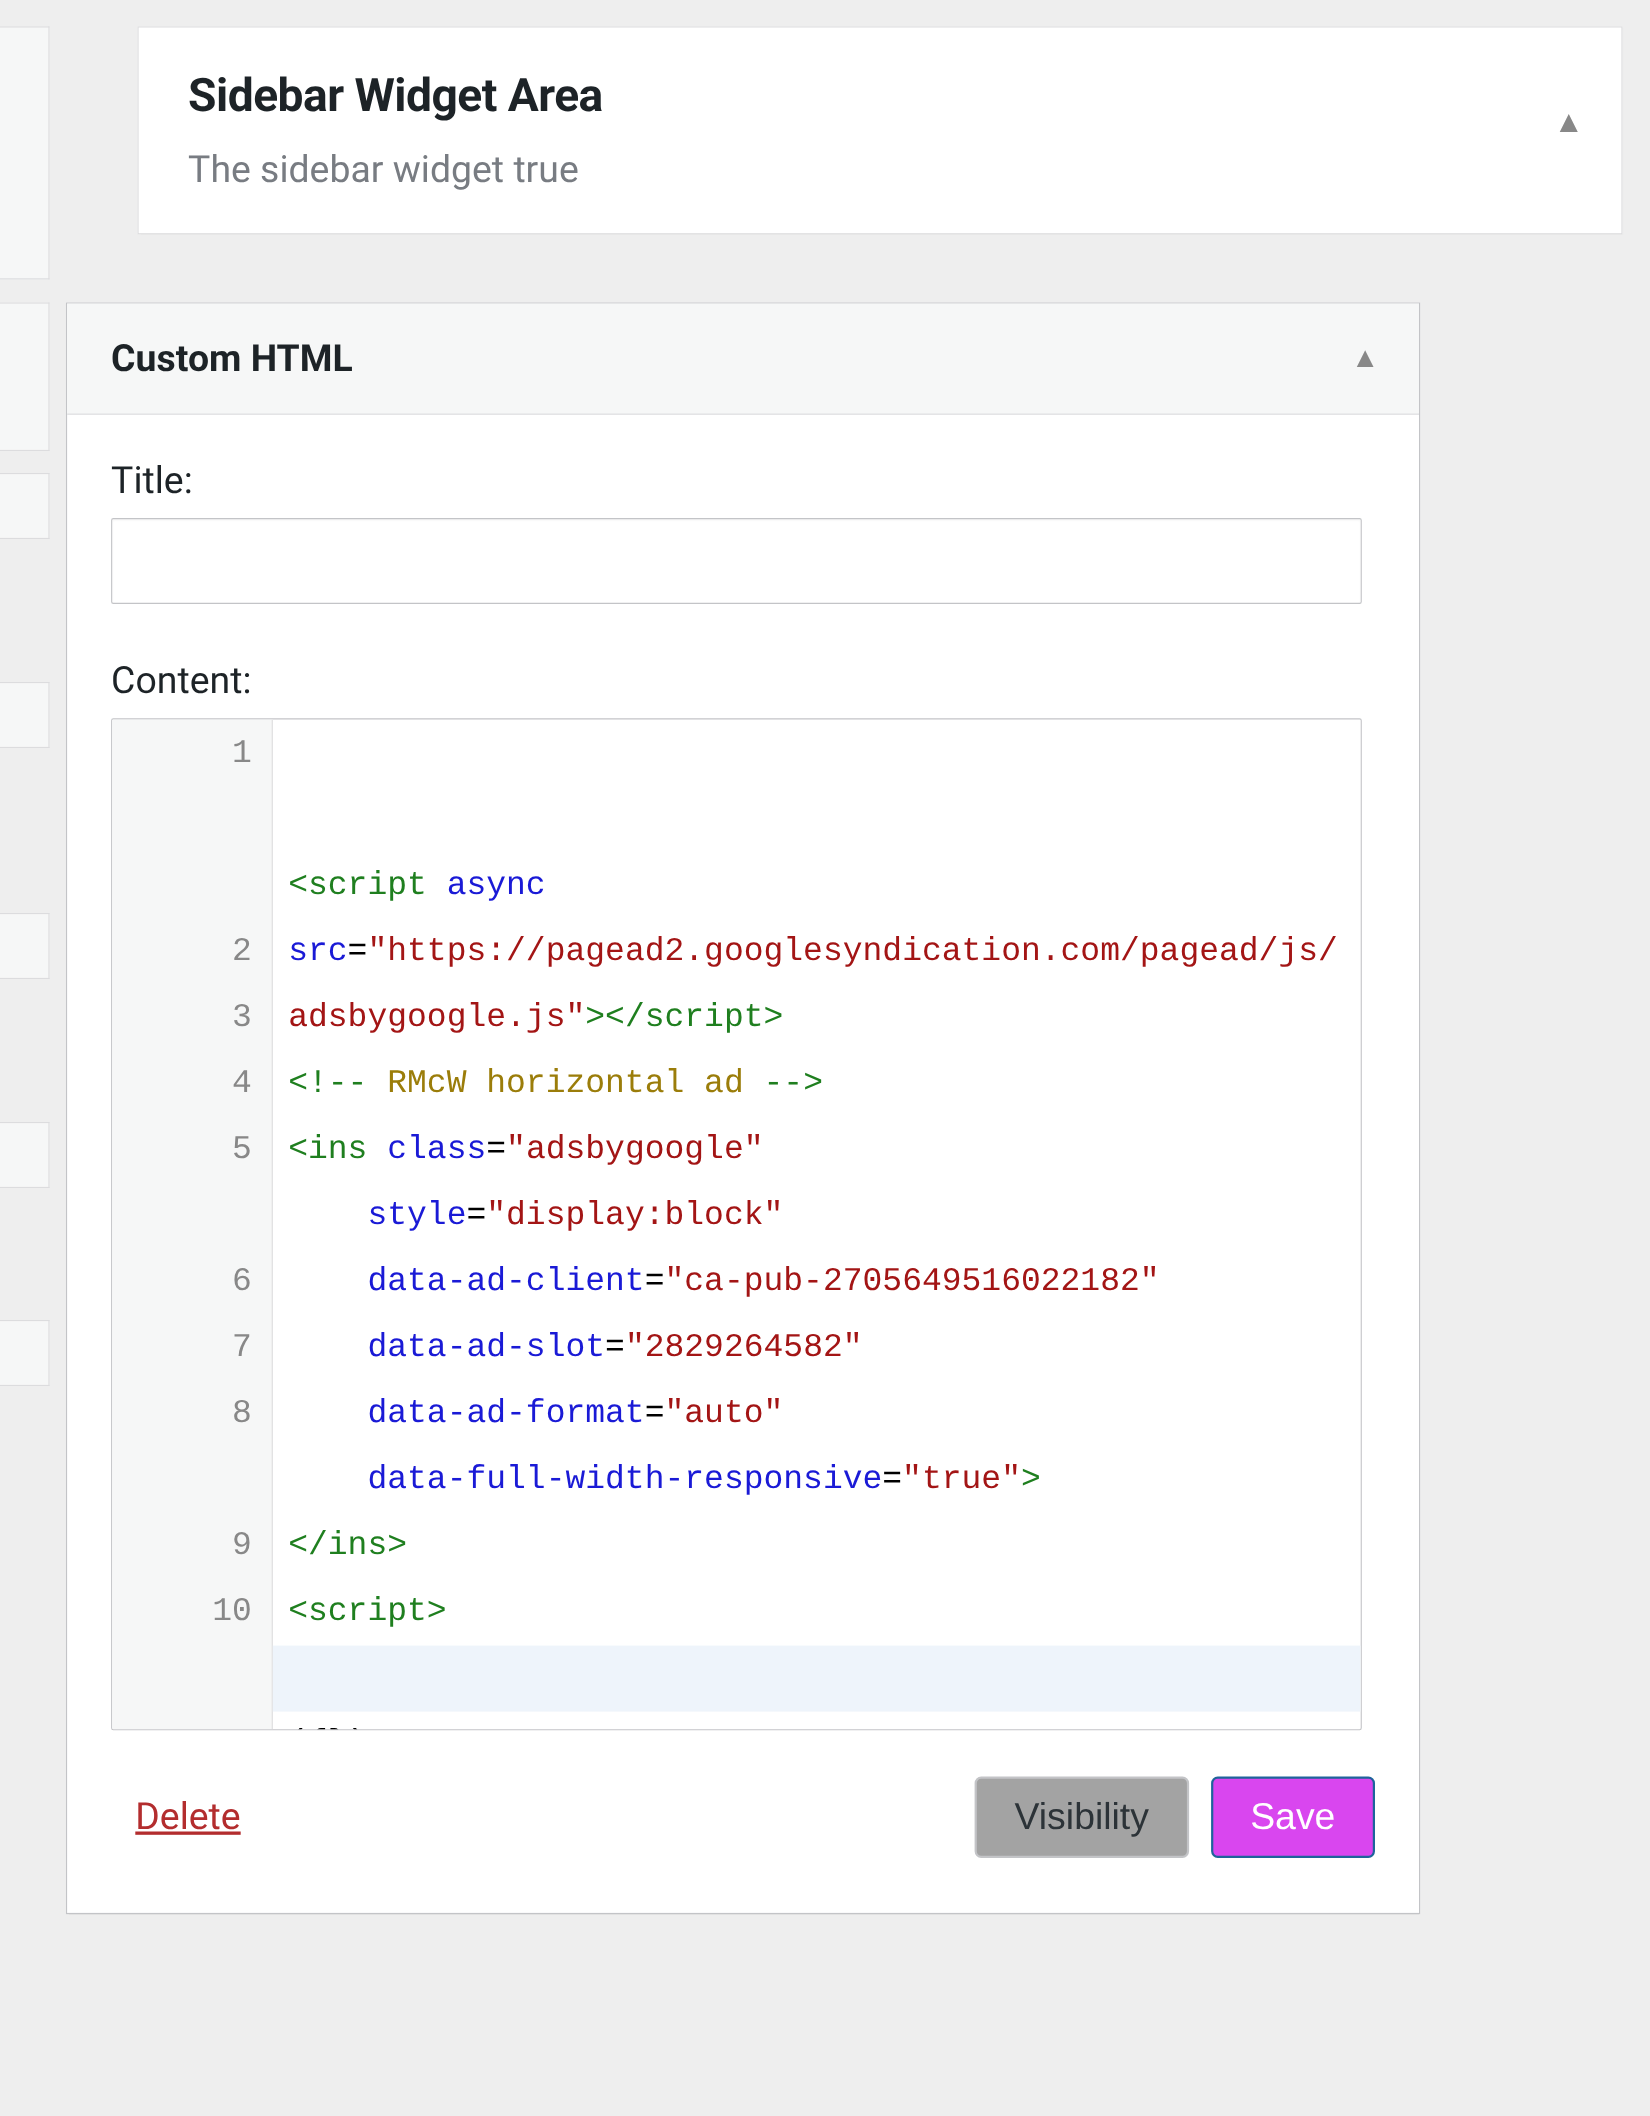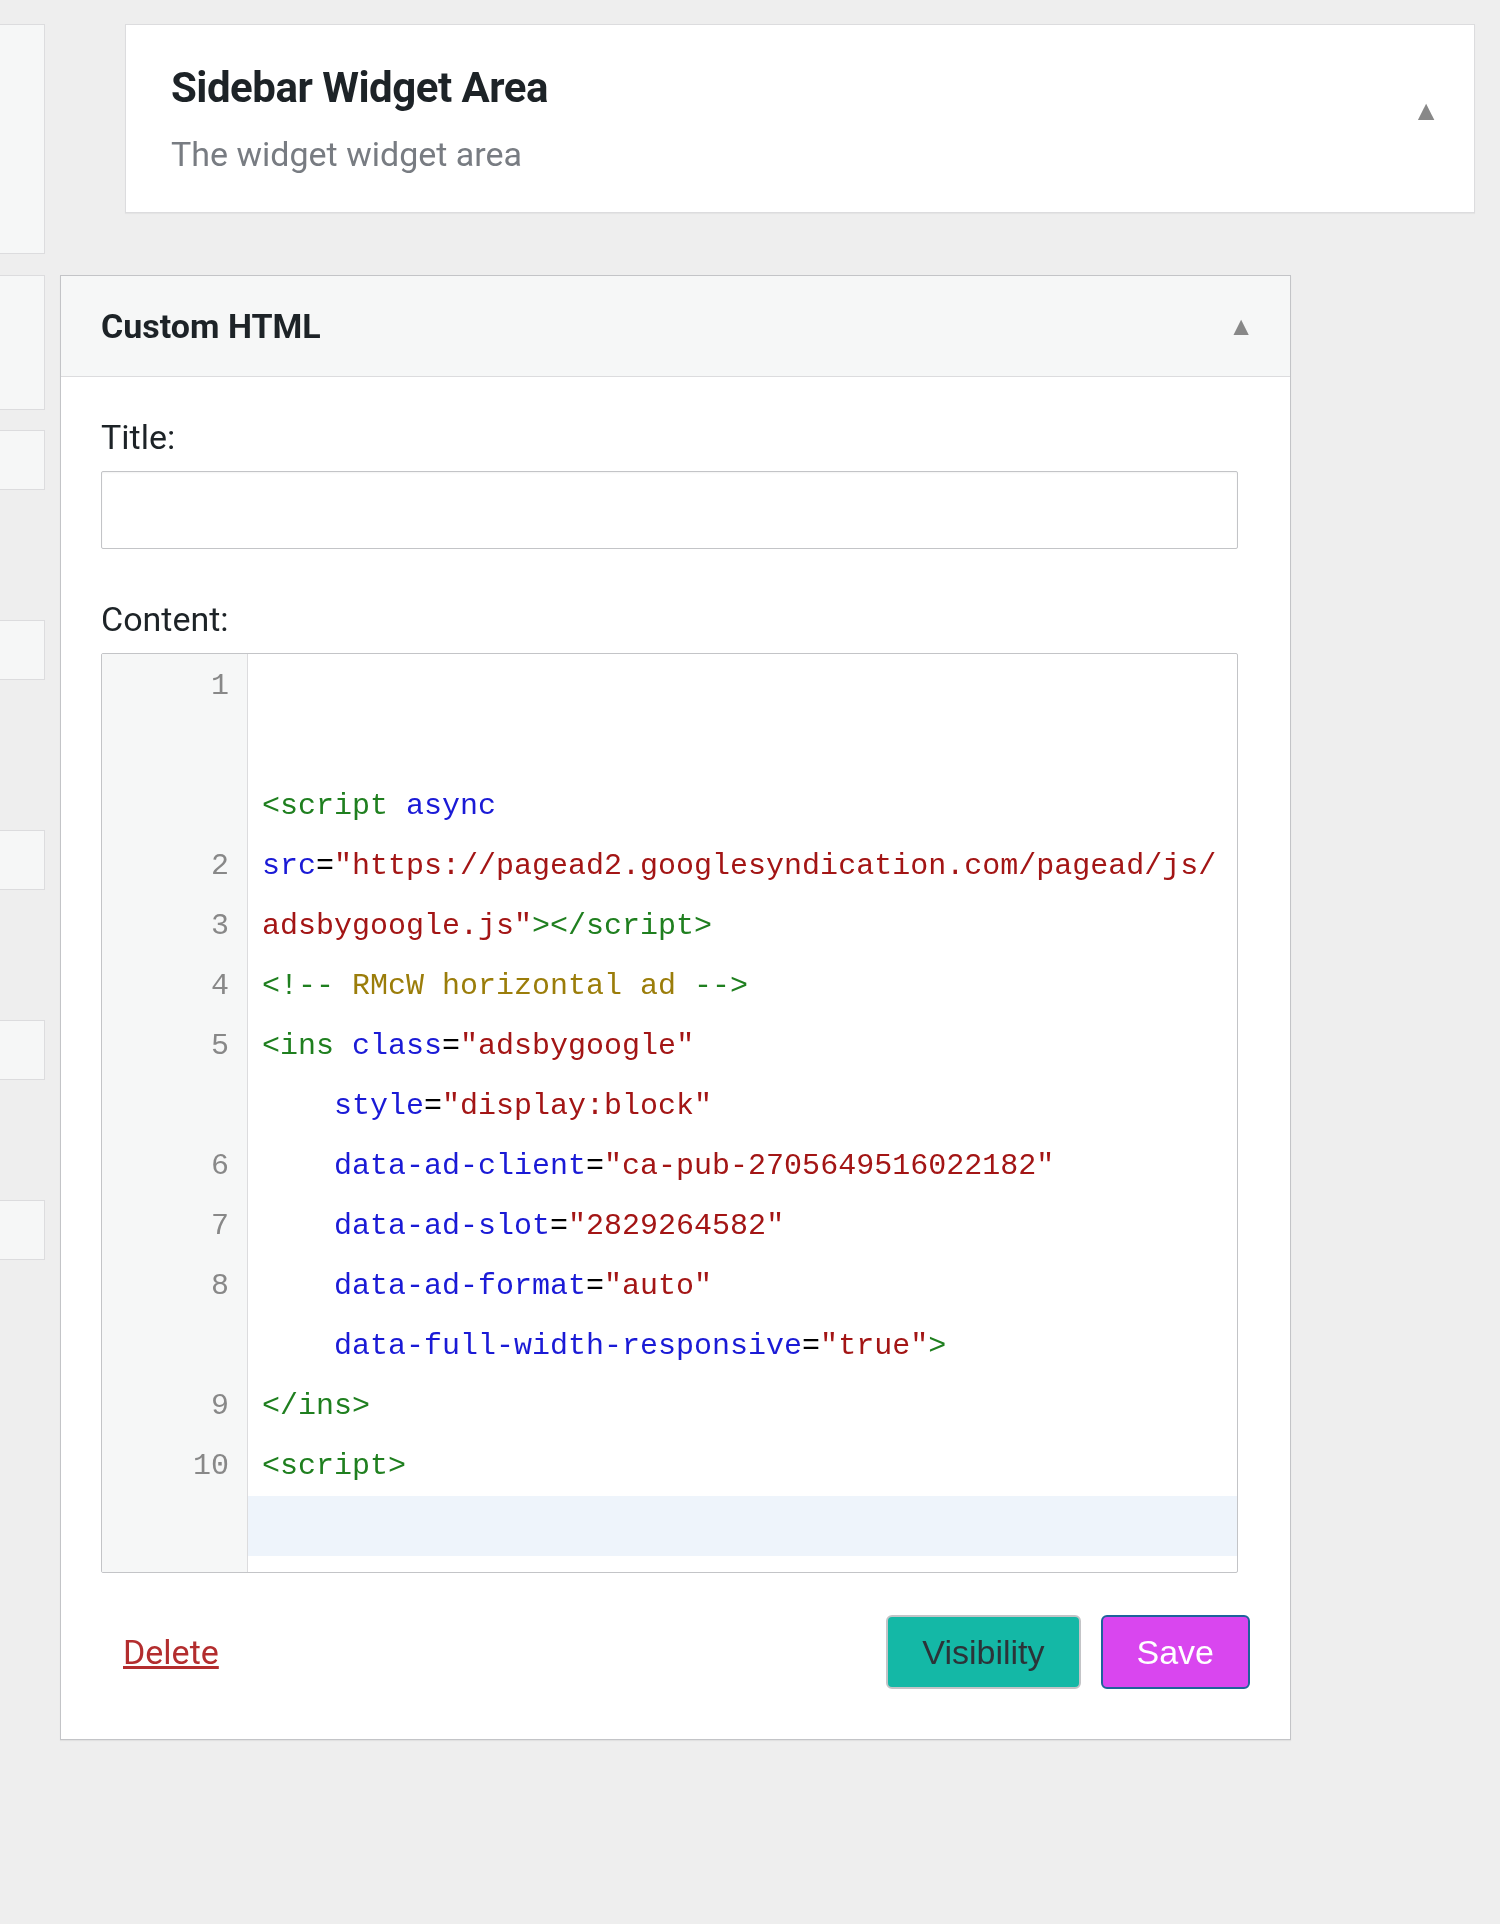--- a/index.html
+++ b/index.html
@@ -185,21 +185,21 @@
   }
   .spacer { flex: 1; }
   .btn {
     font-size: 34px;
     padding: 18px 34px;
     border-radius: 6px;
     cursor: pointer;
     line-height: 1;
   }
   .btn-secondary {
-    background: #14b8a6;
+    background: #a3a3a3;
     color: #2c3338;
     border: 2px solid #c3c4c7;
     margin-right: 20px;
   }
   .btn-primary {
     background: #d946ef;
     color: #fff;
     border: 2px solid #1e639b;
   }
 
@@ -213,21 +213,21 @@
   <div class="stub" style="top:275px;height:135px"></div>
   <div class="stub" style="top:430px;height:60px"></div>
   <div class="stub" style="top:620px;height:60px"></div>
   <div class="stub" style="top:830px;height:60px"></div>
   <div class="stub" style="top:1020px;height:60px"></div>
   <div class="stub" style="top:1200px;height:60px"></div>
 
   <div class="area-card">
     <div class="area-header">
       <h2 class="area-title">Sidebar Widget Area</h2>
-      <div class="area-desc">The widget widget area</div>
+      <div class="area-desc">The sidebar widget true</div>
       <div class="area-toggle">▲</div>
     </div>
   </div>
 
   <div class="widget-panel">
 
     <div class="widget-head">
       <span class="widget-head-title">Custom HTML</span>
       <span class="widget-toggle">▲</span>
     </div>

